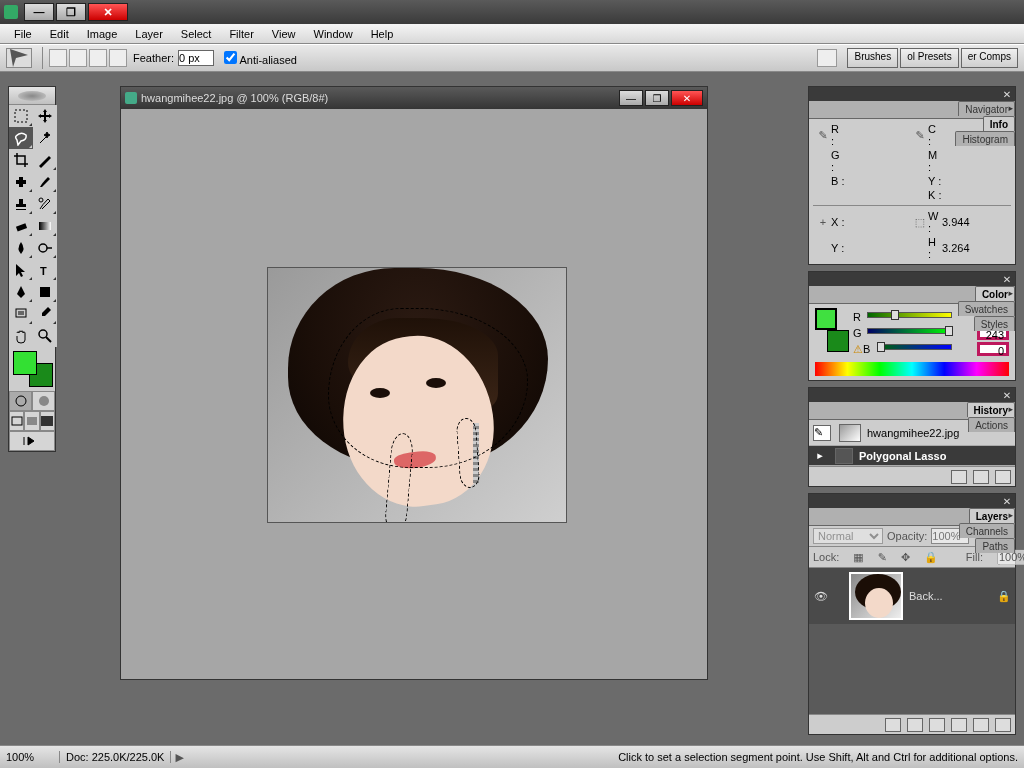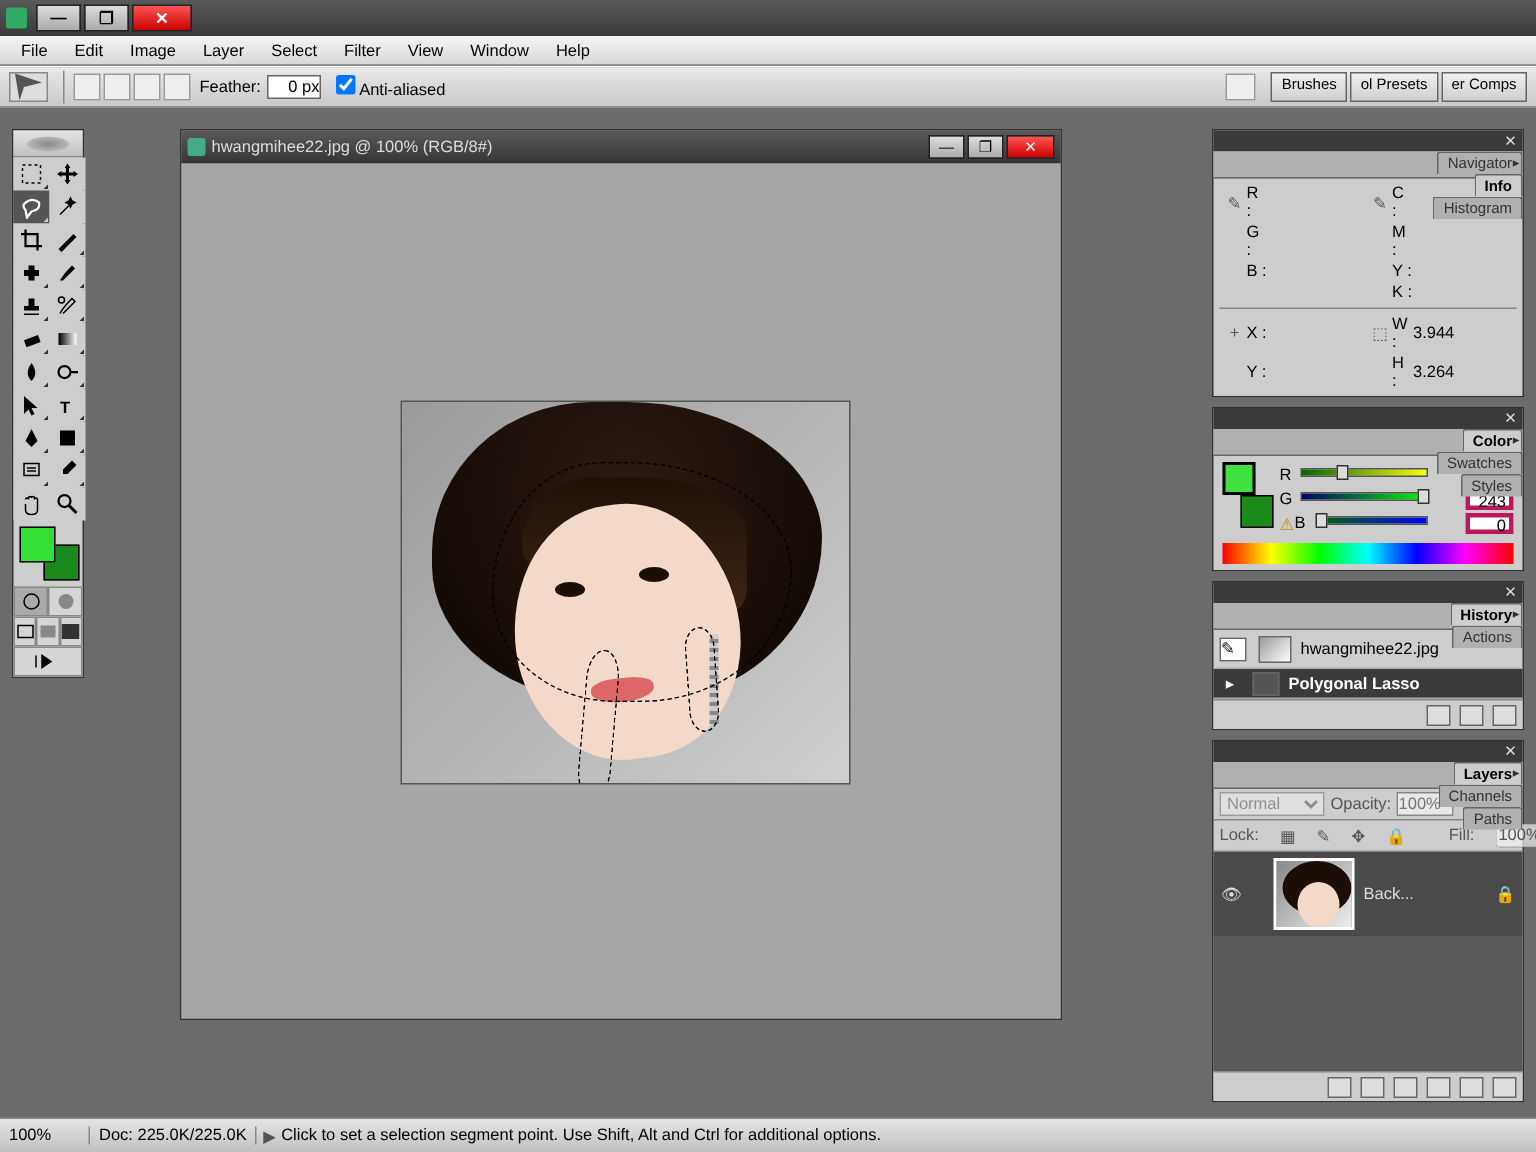--- a/index.html
+++ b/index.html
@@ -18,21 +18,21 @@
   
   .menubar { height:20px; background:linear-gradient(#f5f5f5,#d8d8d8); display:flex; align-items:center; padding:0 6px; gap:2px; color:#000; border-bottom:1px solid #888; }
   .menu-item { padding:2px 8px; }
 
   
   .optionsbar { height:28px; background:linear-gradient(#e9e9e9,#c8c8c8); display:flex; align-items:center; padding:0 6px; border-bottom:1px solid #888; border-top:1px solid #fff; }
   .opt-icon { width:26px; height:20px; border:1px solid #888; background:#ddd; margin-right:4px; display:flex; align-items:center; justify-content:center; }
   .opt-sep { width:1px; height:22px; background:#888; margin:0 6px; }
   .opt-smallbtn { width:18px; height:18px; border:1px solid #999; background:#eee; margin-right:2px; }
   .opt-label { margin:0 4px; color:#000; }
-  .opt-input { width:36px; height:16px; border:1px solid #666; background:#fff; text-align:right; }
+  .opt-input { width:36px; height:16px; border:1px solid #666; background:#fff; text-align:left; }
   .opt-check { margin-left:10px; }
   .opt-spacer { flex:1; }
   .opt-printer { width:20px; height:18px; border:1px solid #999; background:#eee; margin-right:8px; }
   .opt-tab { height:20px; border:1px solid #666; background:linear-gradient(#f0f0f0,#cfcfcf); padding:2px 6px; margin-left:2px; font-size:10px; color:#000;}
 
   
   .workspace { position:absolute; top:72px; left:0; width:1024px; height:671px; background:#6b6b6b; }
 
   
   .toolbox { position:absolute; left:8px; top:14px; width:48px; background:#cdcdcd; border:1px solid #333; }
@@ -121,21 +121,21 @@
   .layer-thumb .mini-face { position:absolute; left:14px; top:14px; width:28px; height:30px; background:#f3d9c9; border-radius:50%;}
   .layer-name { flex:1; }
   .layer-lock { width:14px;}
   .layers-fill { height:90px; background:#5a5a5a;}
 
   
   .statusbar { position:absolute; left:0; bottom:0; width:1024px; height:23px; background:linear-gradient(#e5e5e5,#c0c0c0); display:flex; align-items:center; border-top:1px solid #888; color:#000;}
   .status-zoom { width:60px; padding:0 6px; border-right:1px solid #888;}
   .status-doc { padding:0 6px; border-right:1px solid #888;}
   .status-tri { width:10px; color:#555; padding:0 4px;}
-  .status-hint { flex:1; padding:0 6px;}
+  .status-hint { flex:1; padding:0 6px;text-align:right;}
 </style>
 </head>
 <body>
 
 <div class="titlebar">
   <div class="app-icon"></div>
   <div class="win-btns">
     <div class="win-btn win-min">—</div>
     <div class="win-btn win-max">❐</div>
     <div class="win-btn win-close">✕</div>

